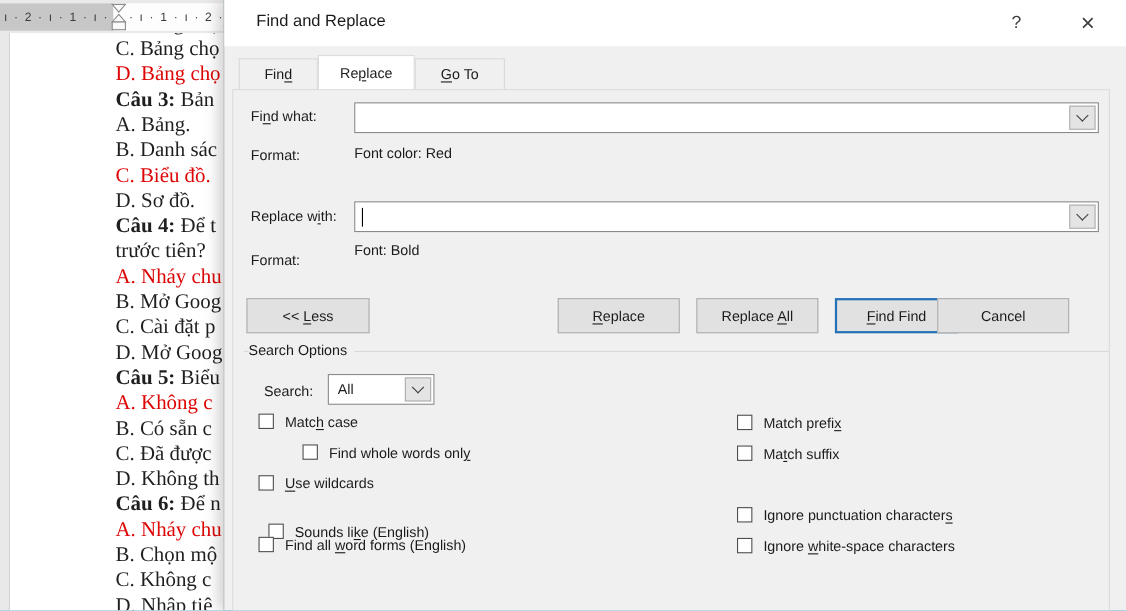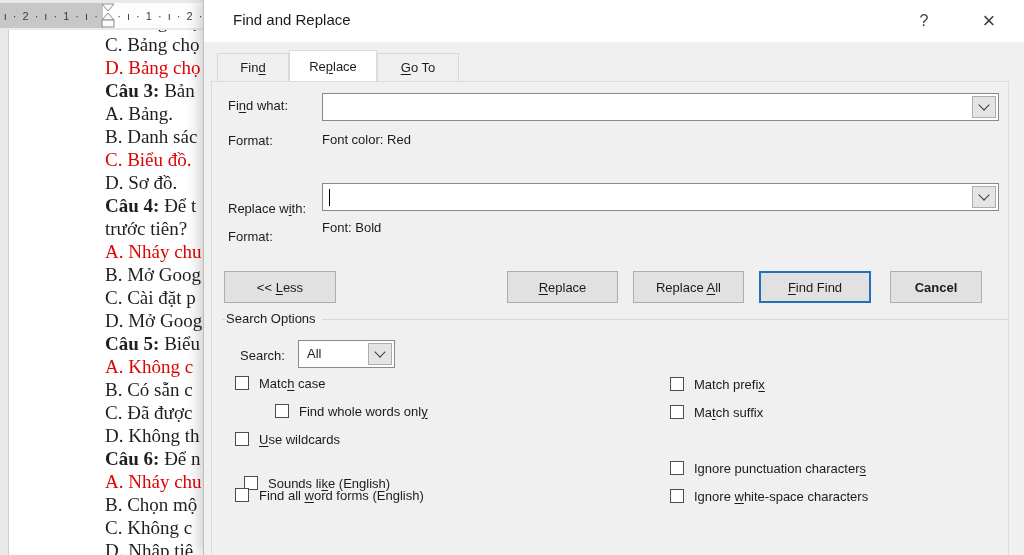--- a/index.html
+++ b/index.html
@@ -125,21 +125,21 @@
       </span>
       <div class="combo" style="left:110px;top:11px;width:677px;">
         <span class="val"></span>
         <button class="combo-btn">
           <i class="chev"></i>
         </button>
       </div>
       <span class="lbl" style="left:16px;top:51px;">Format:</span>
       <span class="lbl" style="left:110px;top:50px;">Font color: Red</span>
 
-      <span class="lbl" style="left:16px;top:107px;margin-top:12px;">
+      <span class="lbl" style="left:16px;top:107px;">
         <span>Replace w</span><u>i</u><span>th:</span>
       </span>
       <div class="combo" style="left:110px;top:101px;width:677px;">
         <i class="caret"></i>
         <span class="val"></span>
         <button class="combo-btn">
           <i class="chev"></i>
         </button>
       </div>
       <span class="lbl" style="left:110px;top:138px;">Font: Bold</span>
@@ -150,21 +150,21 @@
       </button>
       <button class="btn" style="left:295px;top:189px;width:111px;">
         <u>R</u><span>eplace</span>
       </button>
       <button class="btn" style="left:421px;top:189px;width:111px;">
         <span>Replace </span><u>A</u><span>ll</span>
       </button>
       <button class="btn default" style="left:547px;top:189px;width:112px;">
         <u>F</u><span>ind Find</span>
       </button>
-      <button class="btn" style="left:678px;top:189px;width:92px;font-weight:bold;">Cancel</button>
+      <button class="btn" style="left:640px;top:189px;width:120px;">Cancel</button>
 
       <div class="groupline"></div>
       <span class="grouplabel">Search Options</span>
 
       <span class="lbl" style="left:28px;top:266px;">Search:</span>
       <div class="combo" style="left:86px;top:258px;width:97px;">
         <span class="val">All</span>
         <button class="combo-btn">
           <i class="chev"></i>
         </button>

